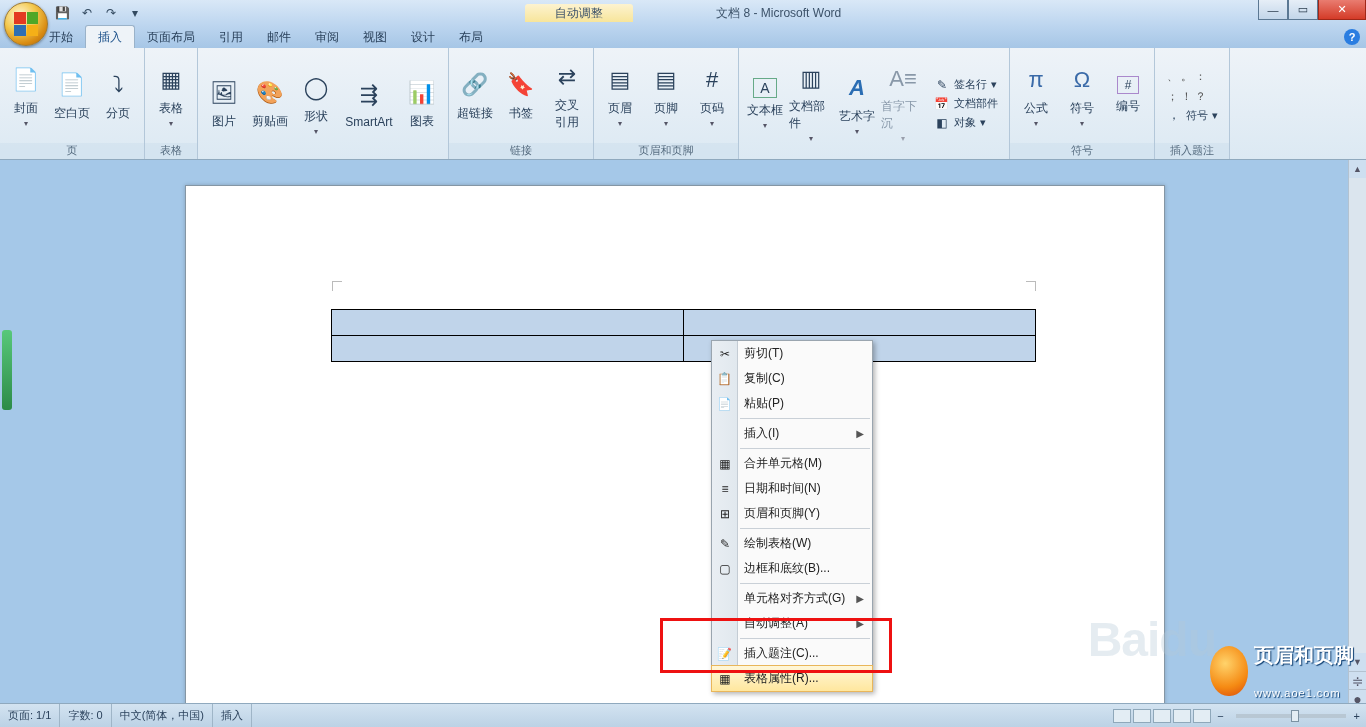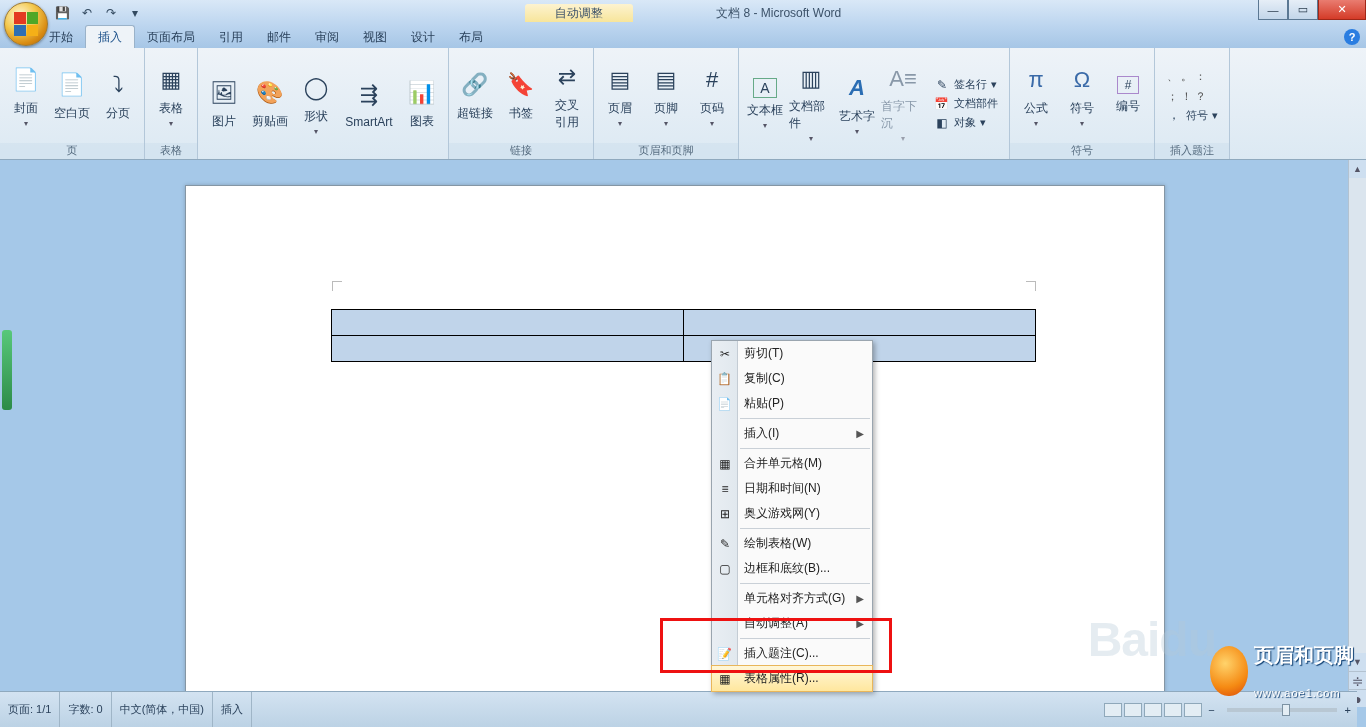--- a/index.html
+++ b/index.html
@@ -57,21 +57,21 @@
 .ctx { position:absolute; left:711px; top:340px; width:162px; background:#fafafa; border:1px solid #9aa5af; box-shadow:2px 2px 5px rgba(0,0,0,.3); font-size:12px; z-index:50; }
 .ctx-ico-col { width:26px; background: linear-gradient(to right,#e9eef3,#e1e8ee); position:absolute; top:0; bottom:0; left:0; border-right:1px solid #c4ccd4; }
 .ctx-item { position:relative; height:25px; display:flex; align-items:center; padding-left:32px; padding-right:8px; color:#222; }
 .ctx-item.hover { background: linear-gradient(#fff7d9,#ffe79e); outline:1px solid #e9b65a; }
 .ctx-sep { height:1px; background:#c9d0d7; margin:2px 2px 2px 28px; }
 .ctx-arrow { position:absolute; right:8px; font-size:10px; color:#555; }
 .ctx-iconbox{position:absolute;left:4px;width:18px;height:18px;display:flex;align-items:center;justify-content:center;font-size:12px;}
 .red-box { position:absolute; border:3px solid #e11; left:660px; top:618px; width:232px; height:55px; z-index:60; pointer-events:none; }
 
 
-.status { position:absolute; bottom:0; left:0; right:9px; height:36px; background:linear-gradient(#d3e3f1,#bcd2e5); border-top:1px solid #8fa9be; display:flex; align-items:center; font-size:11px; color:#2b425c; }
+.status { position:absolute; bottom:0; left:0; right:0; height:24px; background:linear-gradient(#d3e3f1,#bcd2e5); border-top:1px solid #8fa9be; display:flex; align-items:center; font-size:11px; color:#2b425c; }
 .status .cell { padding:0 8px; border-right:1px solid #9fb5c7; height:100%; display:flex; align-items:center; }
 .status .right { margin-left:auto; display:flex; align-items:center; gap:2px; padding-right:6px; }
 .view-btn { width:18px; height:14px; border:1px solid #8fa8ba; background:#e3edf4; }
 .zoom-track { width:110px; height:4px; background:#b8c7d3; position:relative; margin:0 6px; }
 .zoom-thumb { position:absolute; width:8px; height:12px; background:#e3edf4; border:1px solid #7c92a3; top:-4px; left:50%; }
 
 
 .vslider { position:absolute; left:2px; top:330px; width:10px; height:80px; background:linear-gradient(#58c87a,#2d8b48); border-radius:3px; }
 
 
@@ -323,21 +323,21 @@
   <div class="ctx-item">
       <span class="ctx-iconbox">▦</span>
       <span>合并单元格(M)</span>
     </div>
   <div class="ctx-item">
       <span class="ctx-iconbox">≡</span>
       <span>日期和时间(N)</span>
     </div>
   <div class="ctx-item">
       <span class="ctx-iconbox">⊞</span>
-      <span>奥义游戏网(Y)</span>
+      <span>页眉和页脚(Y)</span>
     </div>
   <div class="ctx-sep"></div>
   <div class="ctx-item">
       <span class="ctx-iconbox">✎</span>
       <span>绘制表格(W)</span>
     </div>
   <div class="ctx-item">
       <span class="ctx-iconbox">▢</span>
       <span>边框和底纹(B)...</span>
     </div>

